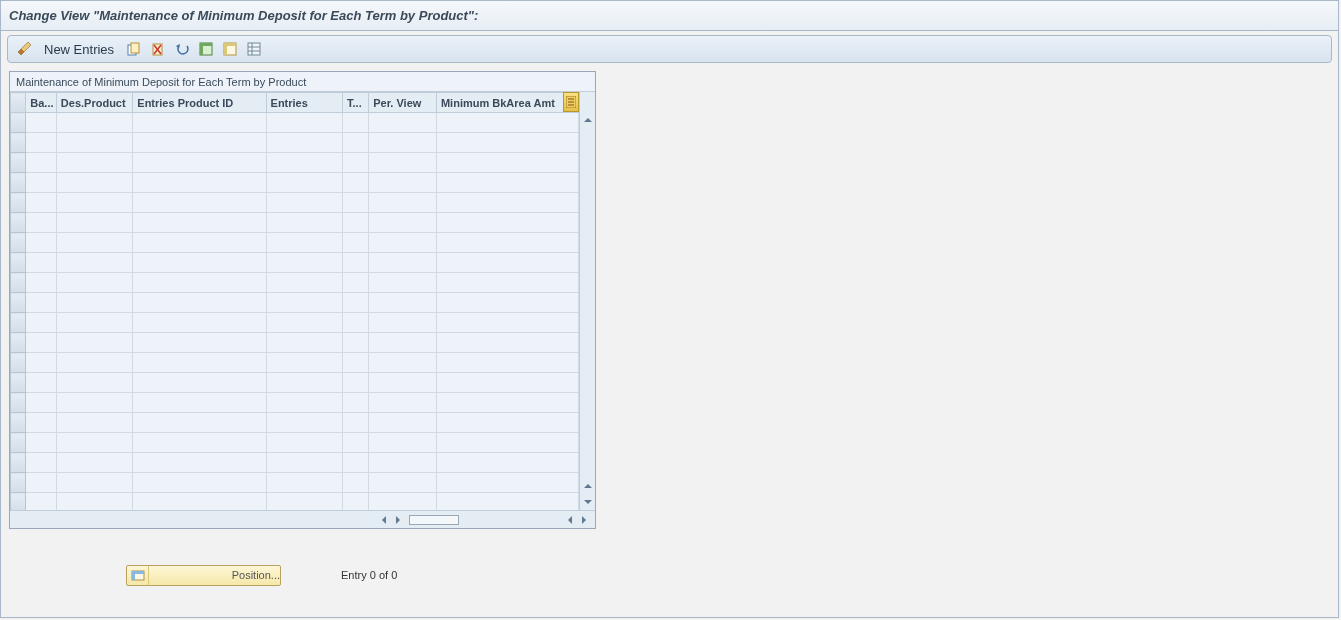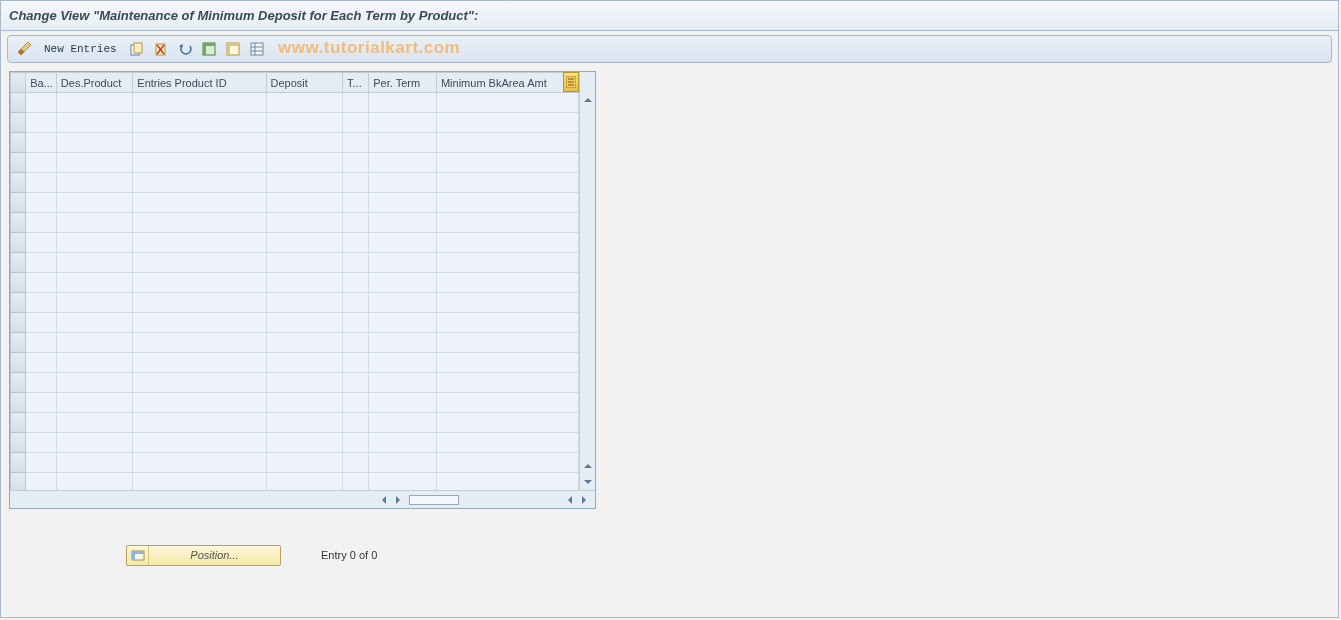--- a/index.html
+++ b/index.html
@@ -45,23 +45,22 @@
     gap: 4px;
     position: relative;
   }
   .toolbar .icon-btn {
     width: 20px; height: 20px;
     display: flex; align-items: center; justify-content: center;
     border-radius: 2px;
   }
   .toolbar .text-btn {
     padding: 2px 6px;
-    font-size: 11px;
+    font-size: 13px;
     color: #2a3a4a;
-    font-family: Liberation Mono, monospace;
   }
   .watermark {
     position: absolute;
     left: 270px; top: 2px;
     font-size: 17px;
     font-weight: bold;
     color: #f4b36a;
     opacity: 0.85;
     letter-spacing: 0.5px;
     pointer-events: none;
@@ -94,21 +93,21 @@
     border-collapse: collapse;
     width: 100%;
     table-layout: fixed;
   }
   table.data th {
     height: 20px;
     background: #e4ecf4;
     border: 1px solid #c0ccd8;
     text-align: left;
     padding-left: 4px;
-    font-weight: normal;
+    font-weight: bold;
     color: #3a4a5a;
     font-size: 11px;
     overflow: hidden;
     white-space: nowrap;
   }
   table.data td {
     height: 20px;
     background: #edf3f9;
     border: 1px solid #d0dae4;
   }
@@ -177,24 +176,24 @@
     font-size: 11px;
     color: #555;
     border-radius: 2px;
   }
   .position-btn .pbicon {
     width: 22px; height: 19px;
     border-right: 1px solid #d8c878;
     display:flex;align-items:center;justify-content:center;
   }
   .position-btn .pblabel {
-    flex:1; text-align:center;font-style:italic;
+    flex:1; text-align:right;
   }
   .entry-text {
-    margin-left: 40px;
+    margin-left: 60px;
     color: #333;
   }
   svg { display:block; }
 </style>
 </head>
 <body>
 
 <div class="app">
 
   <div class="titlebar">
@@ -245,46 +244,46 @@
       </svg>
     </div>
     <div class="icon-btn">
       <svg width="14" height="14">
         <rect x="1" y="1" width="12" height="12" fill="#f0f4f8" stroke="#708898"></rect>
         <line x1="1" y1="5" x2="13" y2="5" stroke="#708898"></line>
         <line x1="1" y1="9" x2="13" y2="9" stroke="#708898"></line>
         <line x1="5" y1="1" x2="5" y2="13" stroke="#708898"></line>
       </svg>
     </div>
-    <div class="watermark">www.tutorialkart.com</div>
   </div>
 
   <div class="table-container">
+    <div class="table-title">Maintenance of Minimum Deposit for Each Term by Product</div>
     <div class="grid-wrap">
       <div class="grid">
         <table class="data">
           <colgroup id="colgroup">
               <col style="width: 14px;">
               <col style="width: 28px;">
               <col style="width: 70px;">
               <col style="width: 122px;">
               <col style="width: 70px;">
               <col style="width: 24px;">
               <col style="width: 62px;">
               <col style="width: 130px;">
             </colgroup>
           <thead>
               <tr id="header-row">
                 <th class="rowsel-h"></th>
                 <th>Ba...</th>
                 <th>Des.Product</th>
                 <th>Entries Product ID</th>
-                <th>Deposit</th>
+                <th>Entries</th>
                 <th>T...</th>
-                <th>Per. Term</th>
+                <th>Per. View</th>
                 <th>Minimum BkArea Amt</th>
               </tr>
             </thead>
           <tbody id="tbody">
               <tr>
                 <td class="rowsel"></td>
                 <td></td>
                 <td></td>
                 <td></td>
                 <td></td>

